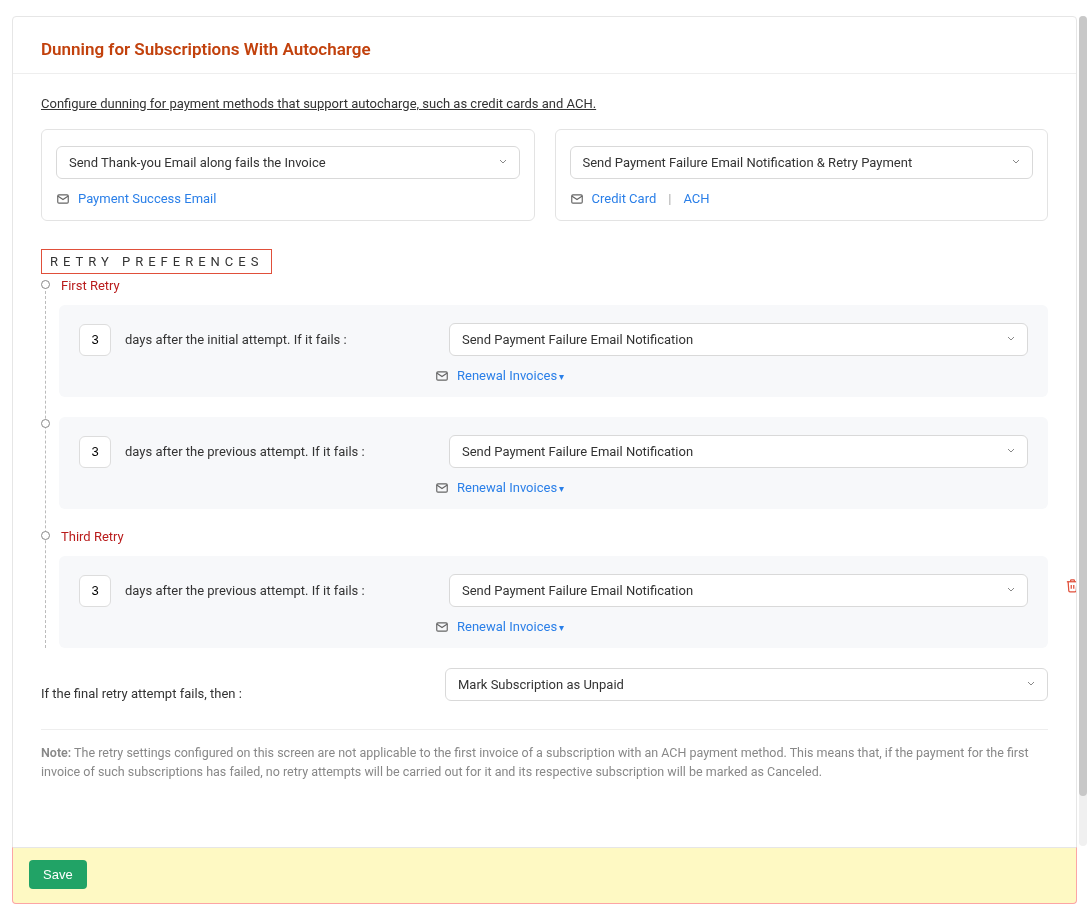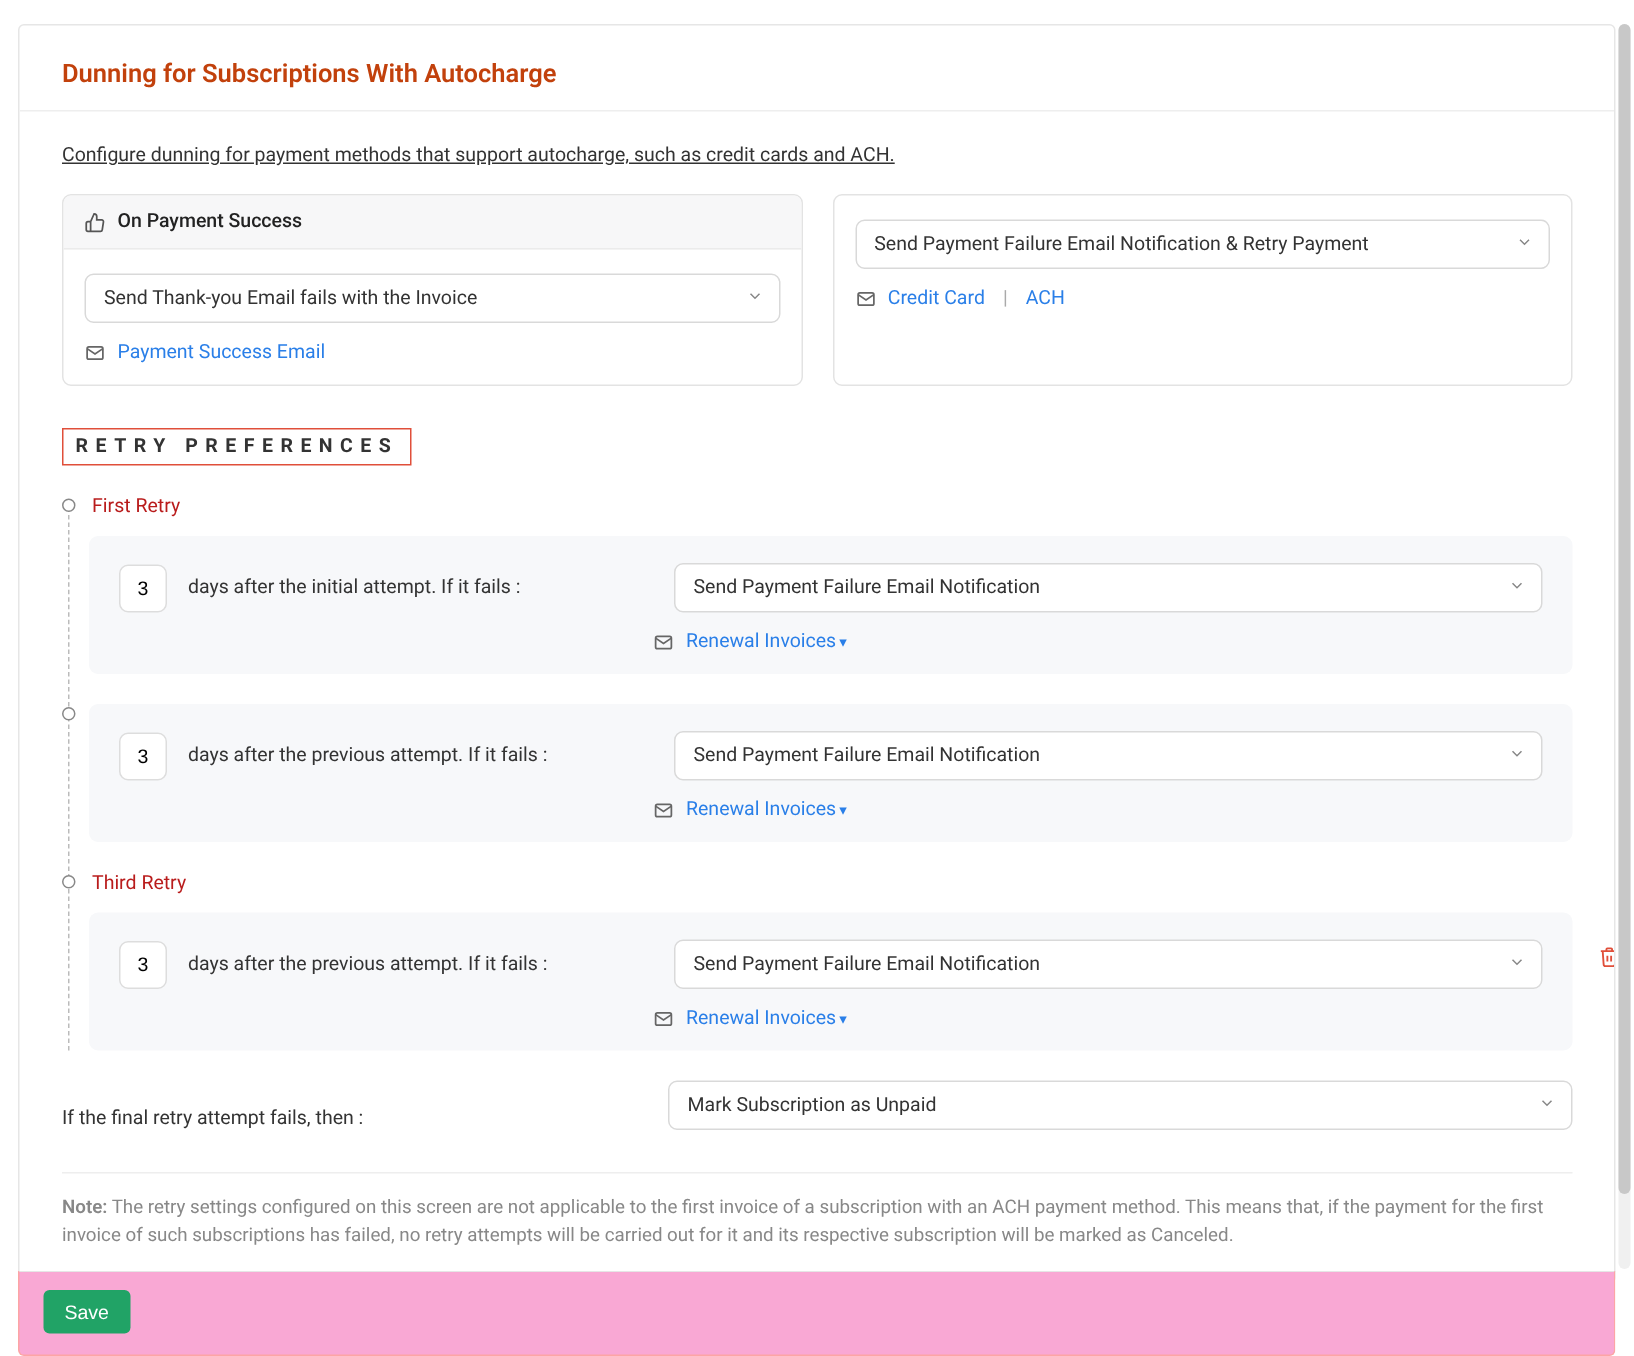--- a/index.html
+++ b/index.html
@@ -102,23 +102,23 @@
   .link-sep {
     color: #aaa;
     margin: 0 4px;
   }
   .retry-label {
     display: inline-block;
     border: 1.5px solid #e04f3a;
     padding: 4px 8px;
     font-size: 13px;
     letter-spacing: 5px;
-    font-weight: 700;
+    font-weight: 400;
     color: #333;
-    margin-bottom: 20px;
+    margin-bottom: 4px;
   }
   .timeline {
     position: relative;
     padding-left: 18px;
   }
   .timeline::before {
     content: "";
     position: absolute;
     left: 4px;
     top: 8px;
@@ -219,21 +219,21 @@
   .note b { color: #888; font-weight: 600; }
   .footer {
     position: absolute;
     left: 12px;
     right: 12px;
     bottom: 0;
     padding: 12px 17px 14px 16px;
     border: 1px solid #fca5a5;
     border-top: 1px solid #e6e6e6;
     border-radius: 0 0 4px 4px;
-    background: #f9a8d4;
+    background: #fef9c3;
   }
   .save-btn {
     background: #21a366;
     color: #fff;
     border: none;
     border-radius: 4px;
     padding: 7px 14px;
     font-size: 13px;
     font-weight: 500;
     cursor: pointer;
@@ -267,31 +267,23 @@
       <h1>Dunning for Subscriptions With Autocharge</h1>
     </div>
     <div class="divider-top"></div>
     <div class="content">
 
       <p class="intro">Configure dunning for payment methods that support autocharge, such as credit cards and ACH.</p>
 
       <div class="two-cols">
 
         <div class="panel">
-          <div class="panel-head">
-            <span class="icon">
-              <svg width="14" height="14" viewBox="0 0 24 24" fill="none" stroke="#555" stroke-width="2">
-                  <path d="M14 9V5a3 3 0 0 0-3-3l-4 9v11h11.28a2 2 0 0 0 2-1.7l1.38-9a2 2 0 0 0-2-2.3zM7 22H4a2 2 0 0 1-2-2v-7a2 2 0 0 1 2-2h3"></path>
-                </svg>
-            </span>
-            <span>On Payment Success</span>
-          </div>
           <div class="panel-body">
             <div class="select">
-              <span>Send Thank-you Email fails with the Invoice</span>
+              <span>Send Thank-you Email along fails the Invoice</span>
               <span class="chev">
                 <svg width="12" height="12" viewBox="0 0 24 24" fill="none" stroke="currentColor" stroke-width="2">
                     <polyline points="6 9 12 15 18 9"></polyline>
                   </svg>
               </span>
             </div>
             <div class="link-row">
               <span class="icon">
                 <svg width="14" height="14" viewBox="0 0 24 24" fill="none" stroke="#666" stroke-width="2">
                     <rect x="3" y="5" width="18" height="14" rx="2"></rect>

